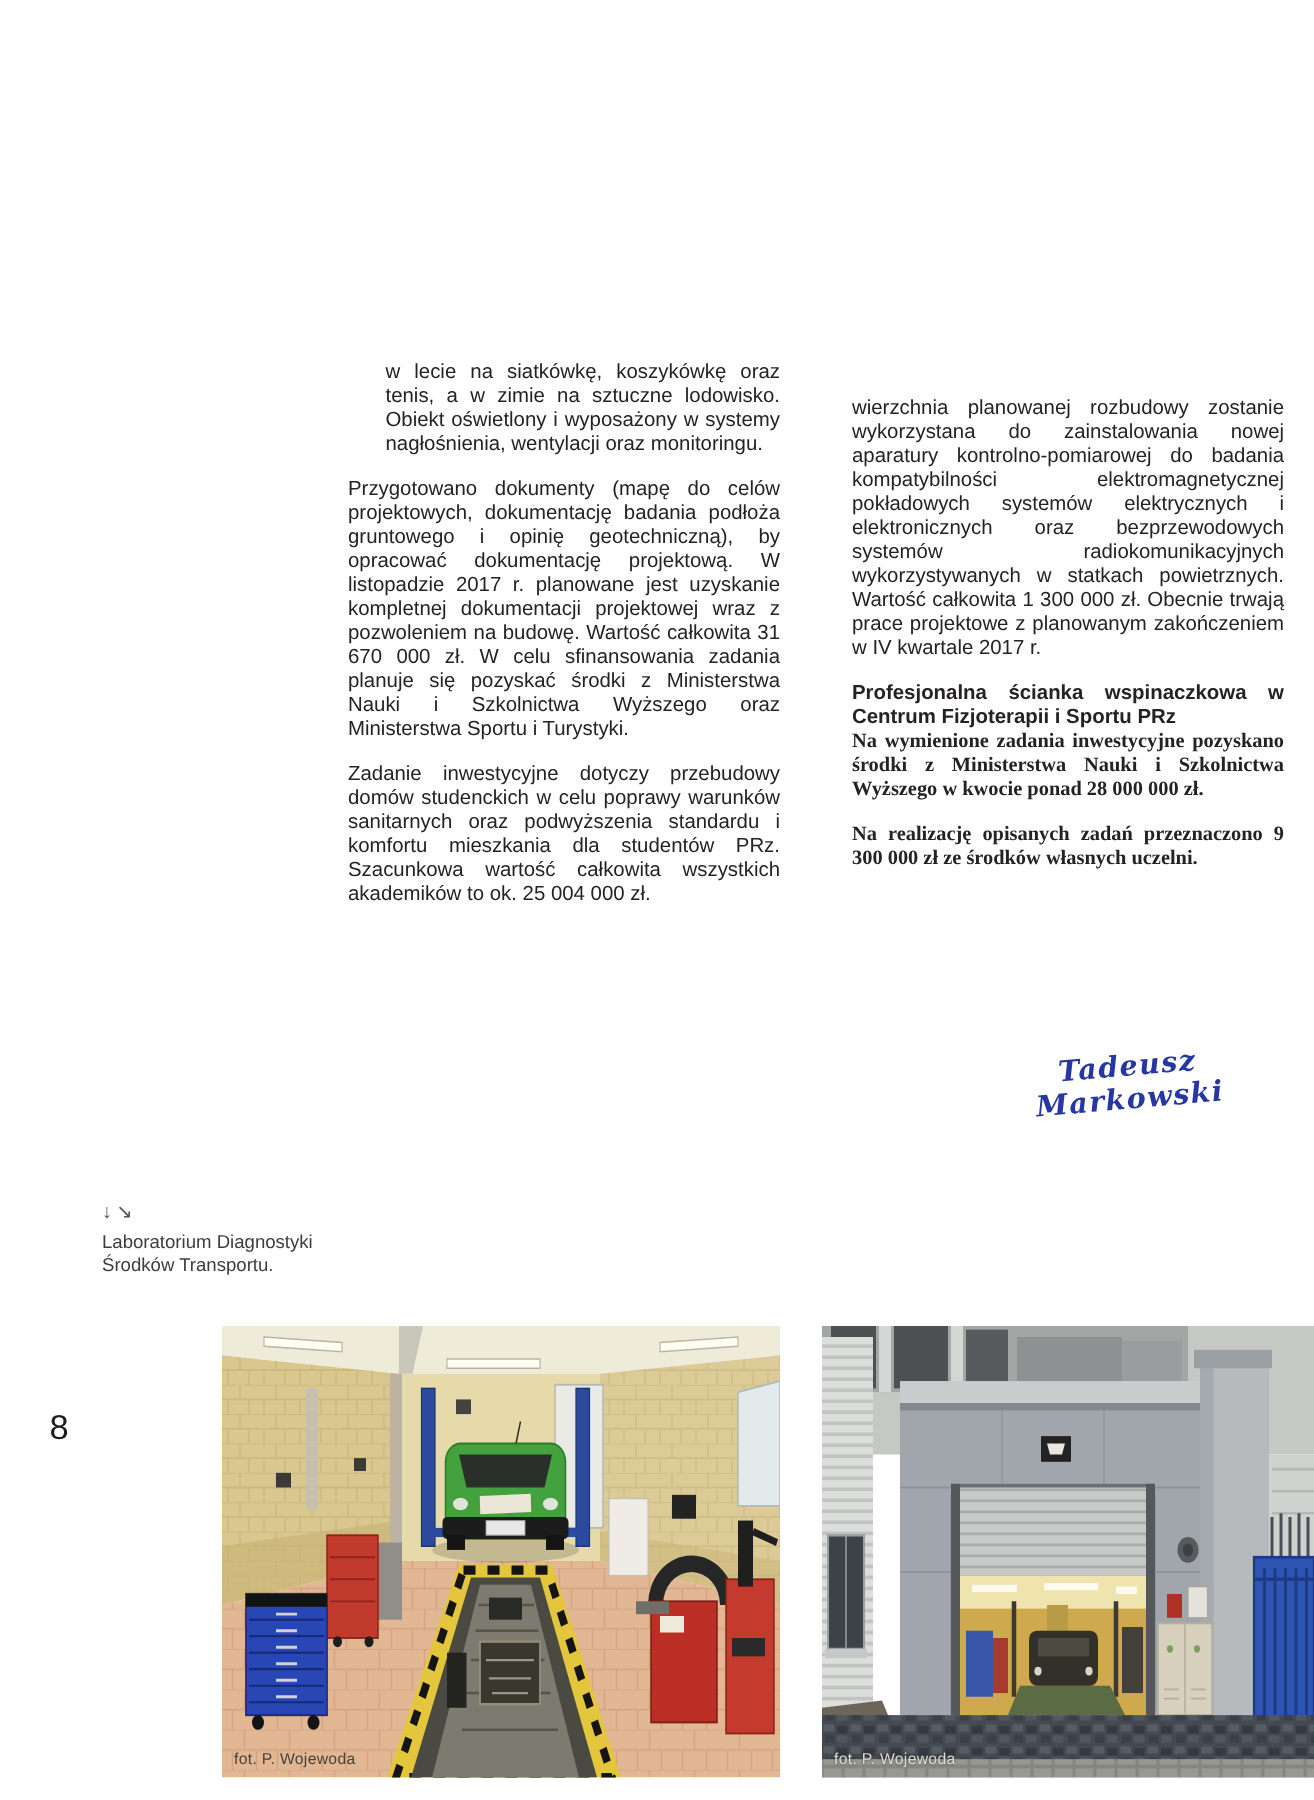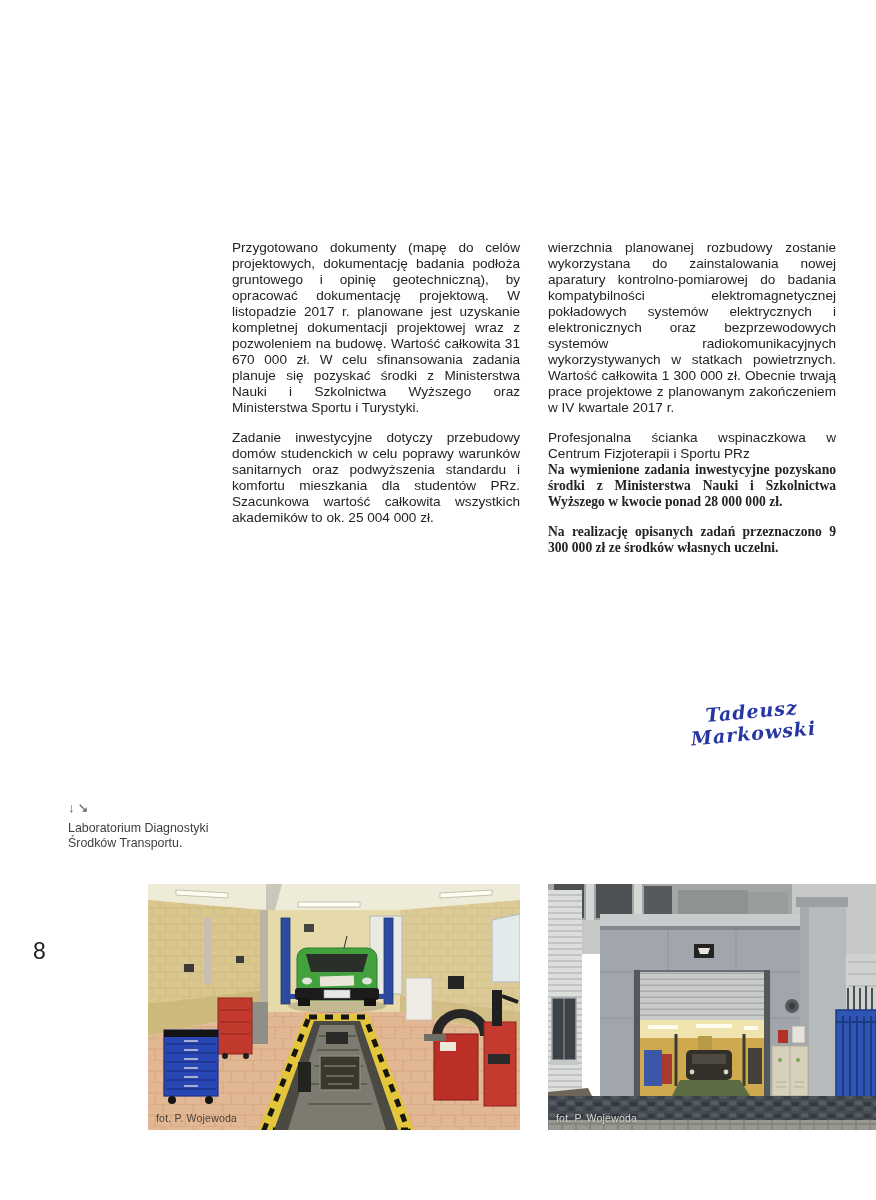--- a/index.html
+++ b/index.html
@@ -6,35 +6,35 @@
   .page{
     position:relative;width:876px;height:1200px;background:#ffffff;
     font-family:"Liberation Sans",sans-serif;color:#262222;overflow:hidden;
   }
   .col{
     position:absolute;top:240px;width:288px;
     font-size:13.6px;line-height:16px;text-align:justify;
     -webkit-hyphens:auto;hyphens:auto;
   }
   .col-left{left:232px;}
-  .col-right{left:548px;}
+  .col-right{left:568px;margin-top:24px;}
   .col p{margin:0 0 14px 0;}
   .col p.indent{margin-left:25px;}
-  .col p.head{font-weight:normal;margin-bottom:0;}
+  .col p.head{font-weight:bold;margin-bottom:0;}
   .col p.bold{font-weight:bold;font-family:Liberation Serif, serif;}
   .pageno{position:absolute;left:33px;top:938px;font-size:23px;color:#1d1d1d;}
   .margin-note{position:absolute;left:68px;top:800px;width:150px;
     font-size:12.4px;line-height:15.5px;color:#3d3d3d;}
   .margin-note .arrows{font-size:13px;letter-spacing:3px;color:#565656;margin-bottom:5px;}
   .signature{
     position:absolute;left:645px;top:700px;width:215px;text-align:center;
     font-family:"DejaVu Serif",serif;font-style:italic;font-weight:bold;
     font-size:19px;color:#2637a4;transform:rotate(-5deg);letter-spacing:1px;
   }
-  .photo{position:absolute;top:884px;height:246px;}
+  .photo{position:absolute;top:884px;height:301px;}
   .photo-left{left:148px;width:372px;}
   .photo-right{left:548px;width:328px;}
   .photo svg{display:block;width:100%;height:100%;}
   .credit{position:absolute;left:8px;bottom:6px;font-size:10.5px;letter-spacing:.2px;}
   .credit-dark{color:#4a4238;}
   .credit-light{color:#dcdcd4;text-shadow:0 0 2px rgba(0,0,0,.5);}
 </style>
 </head>
 <body>
 
@@ -42,20 +42,21 @@
 
   <div class="pageno">8</div>
 
   <div class="margin-note">
     <div class="arrows">↓↘</div>
     <div>Laboratorium Diagnostyki</div>
     <div>Środków Transportu.</div>
   </div>
 
   <div class="col col-left">
+    <p class="indent">w lecie na siatkówkę, koszykówkę oraz tenis, a w zimie na sztuczne lodowisko. Obiekt oświetlony i wyposażony w systemy nagłośnienia, wentylacji oraz monitoringu.</p>
     <p>Przygotowano dokumenty (mapę do celów projektowych, dokumentację badania podłoża gruntowego i opinię geotechniczną), by opracować dokumentację projektową. W listopadzie 2017 r. planowane jest uzyskanie kompletnej dokumentacji projektowej wraz z pozwoleniem na budowę. Wartość całkowita 31 670 000 zł. W celu sfinansowania zadania planuje się pozyskać środki z Ministerstwa Nauki i Szkolnictwa Wyższego oraz Ministerstwa Sportu i Turystyki.</p>
     <p>Zadanie inwestycyjne dotyczy przebudowy domów studenckich w celu poprawy warunków sanitarnych oraz podwyższenia standardu i komfortu mieszkania dla studentów PRz. Szacunkowa wartość całkowita wszystkich akademików to ok. 25 004 000 zł.</p>
   </div>
 
   <div class="col col-right">
     <p>wierzchnia planowanej rozbudowy zostanie wykorzystana do zainstalowania nowej aparatury kontrolno-pomiarowej do badania kompatybilności elektromagnetycznej pokładowych systemów elektrycznych i elektronicznych oraz bezprzewodowych systemów radiokomunikacyjnych wykorzystywanych w statkach powietrznych. Wartość całkowita 1 300 000 zł. Obecnie trwają prace projektowe z planowanym zakończeniem w IV kwartale 2017 r.</p>
     <p class="head">Profesjonalna ścianka wspinaczkowa w Centrum Fizjoterapii i Sportu PRz</p>
     <p class="bold">Na wymienione zadania inwestycyjne pozyskano środki z Ministerstwa Nauki i Szkolnictwa Wyższego w kwocie ponad 28 000 000 zł.</p>
     <p class="bold">Na realizację opisanych zadań przeznaczono 9 300 000 zł ze środków własnych uczelni.</p>
   </div>

